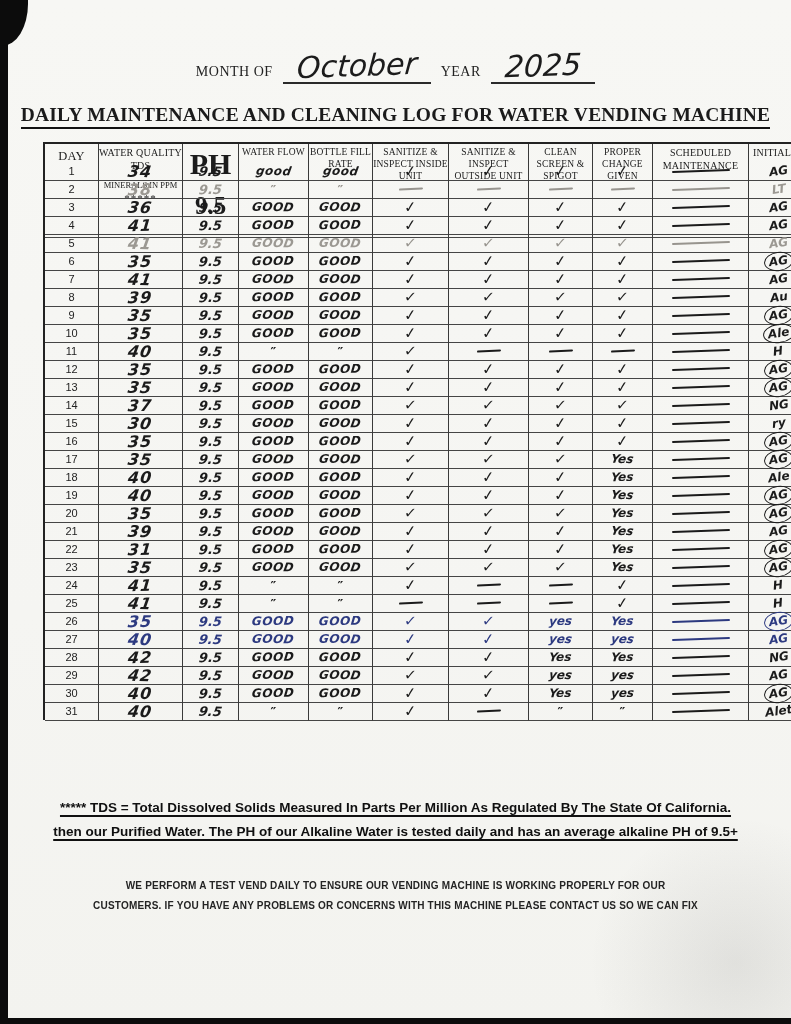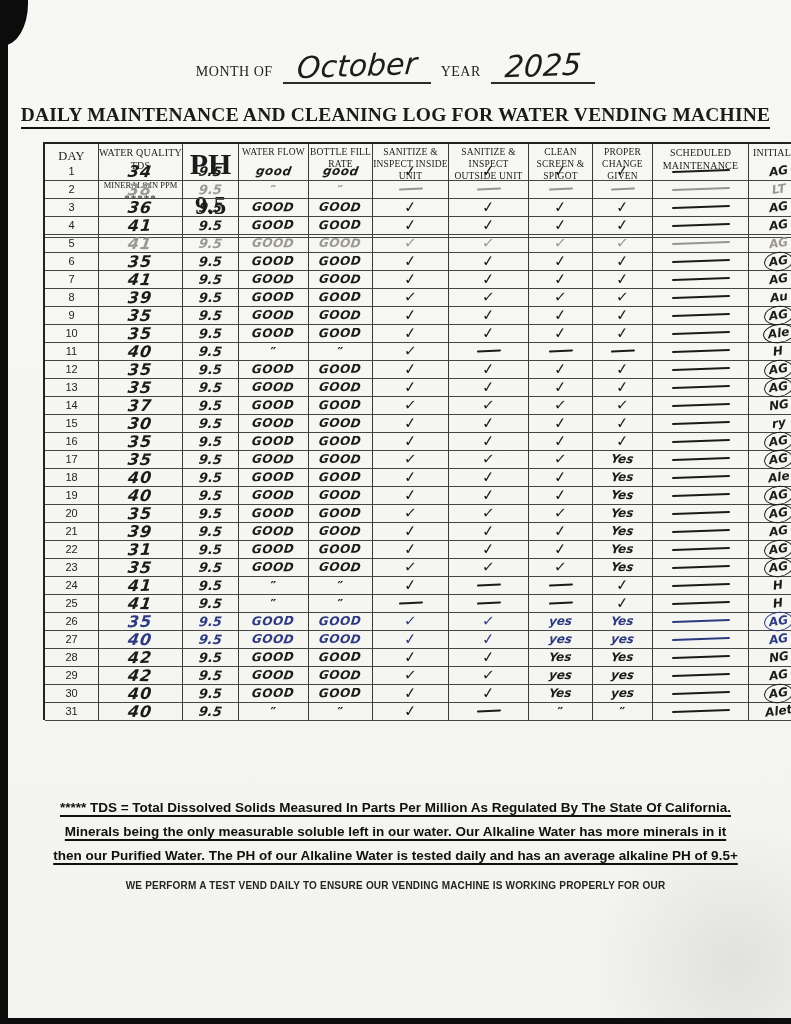--- a/index.html
+++ b/index.html
@@ -855,21 +855,21 @@
           <div class="ditto">″</div>
         </div><div class="td">
           <div class="stroke long"></div>
         </div><div class="td">
           <div class="initials-sig">Alet</div>
         </div></div>
     </div>
 
   <div class="footnotes">
       <div class="">***** TDS = Total Dissolved Solids Measured In Parts Per Million As Regulated By The State Of California.</div>
-      <div class="">Minerals being the only measurable soluble left in our water. Our Alkaline Water has more minerals in it</div>
       <div class="">then our Purified Water. The PH of our Alkaline Water is tested daily and has an average alkaline PH of 9.5+</div>
     </div>
 
   <div class="notice">
       <div class="">WE PERFORM A TEST VEND DAILY TO ENSURE OUR VENDING MACHINE IS WORKING PROPERLY FOR OUR</div>
+      <div class="">CUSTOMERS.  IF YOU HAVE ANY PROBLEMS OR CONCERNS WITH THIS MACHINE PLEASE CONTACT US SO WE CAN FIX</div>
     </div>
 
 </div>
 
 </body></html>

